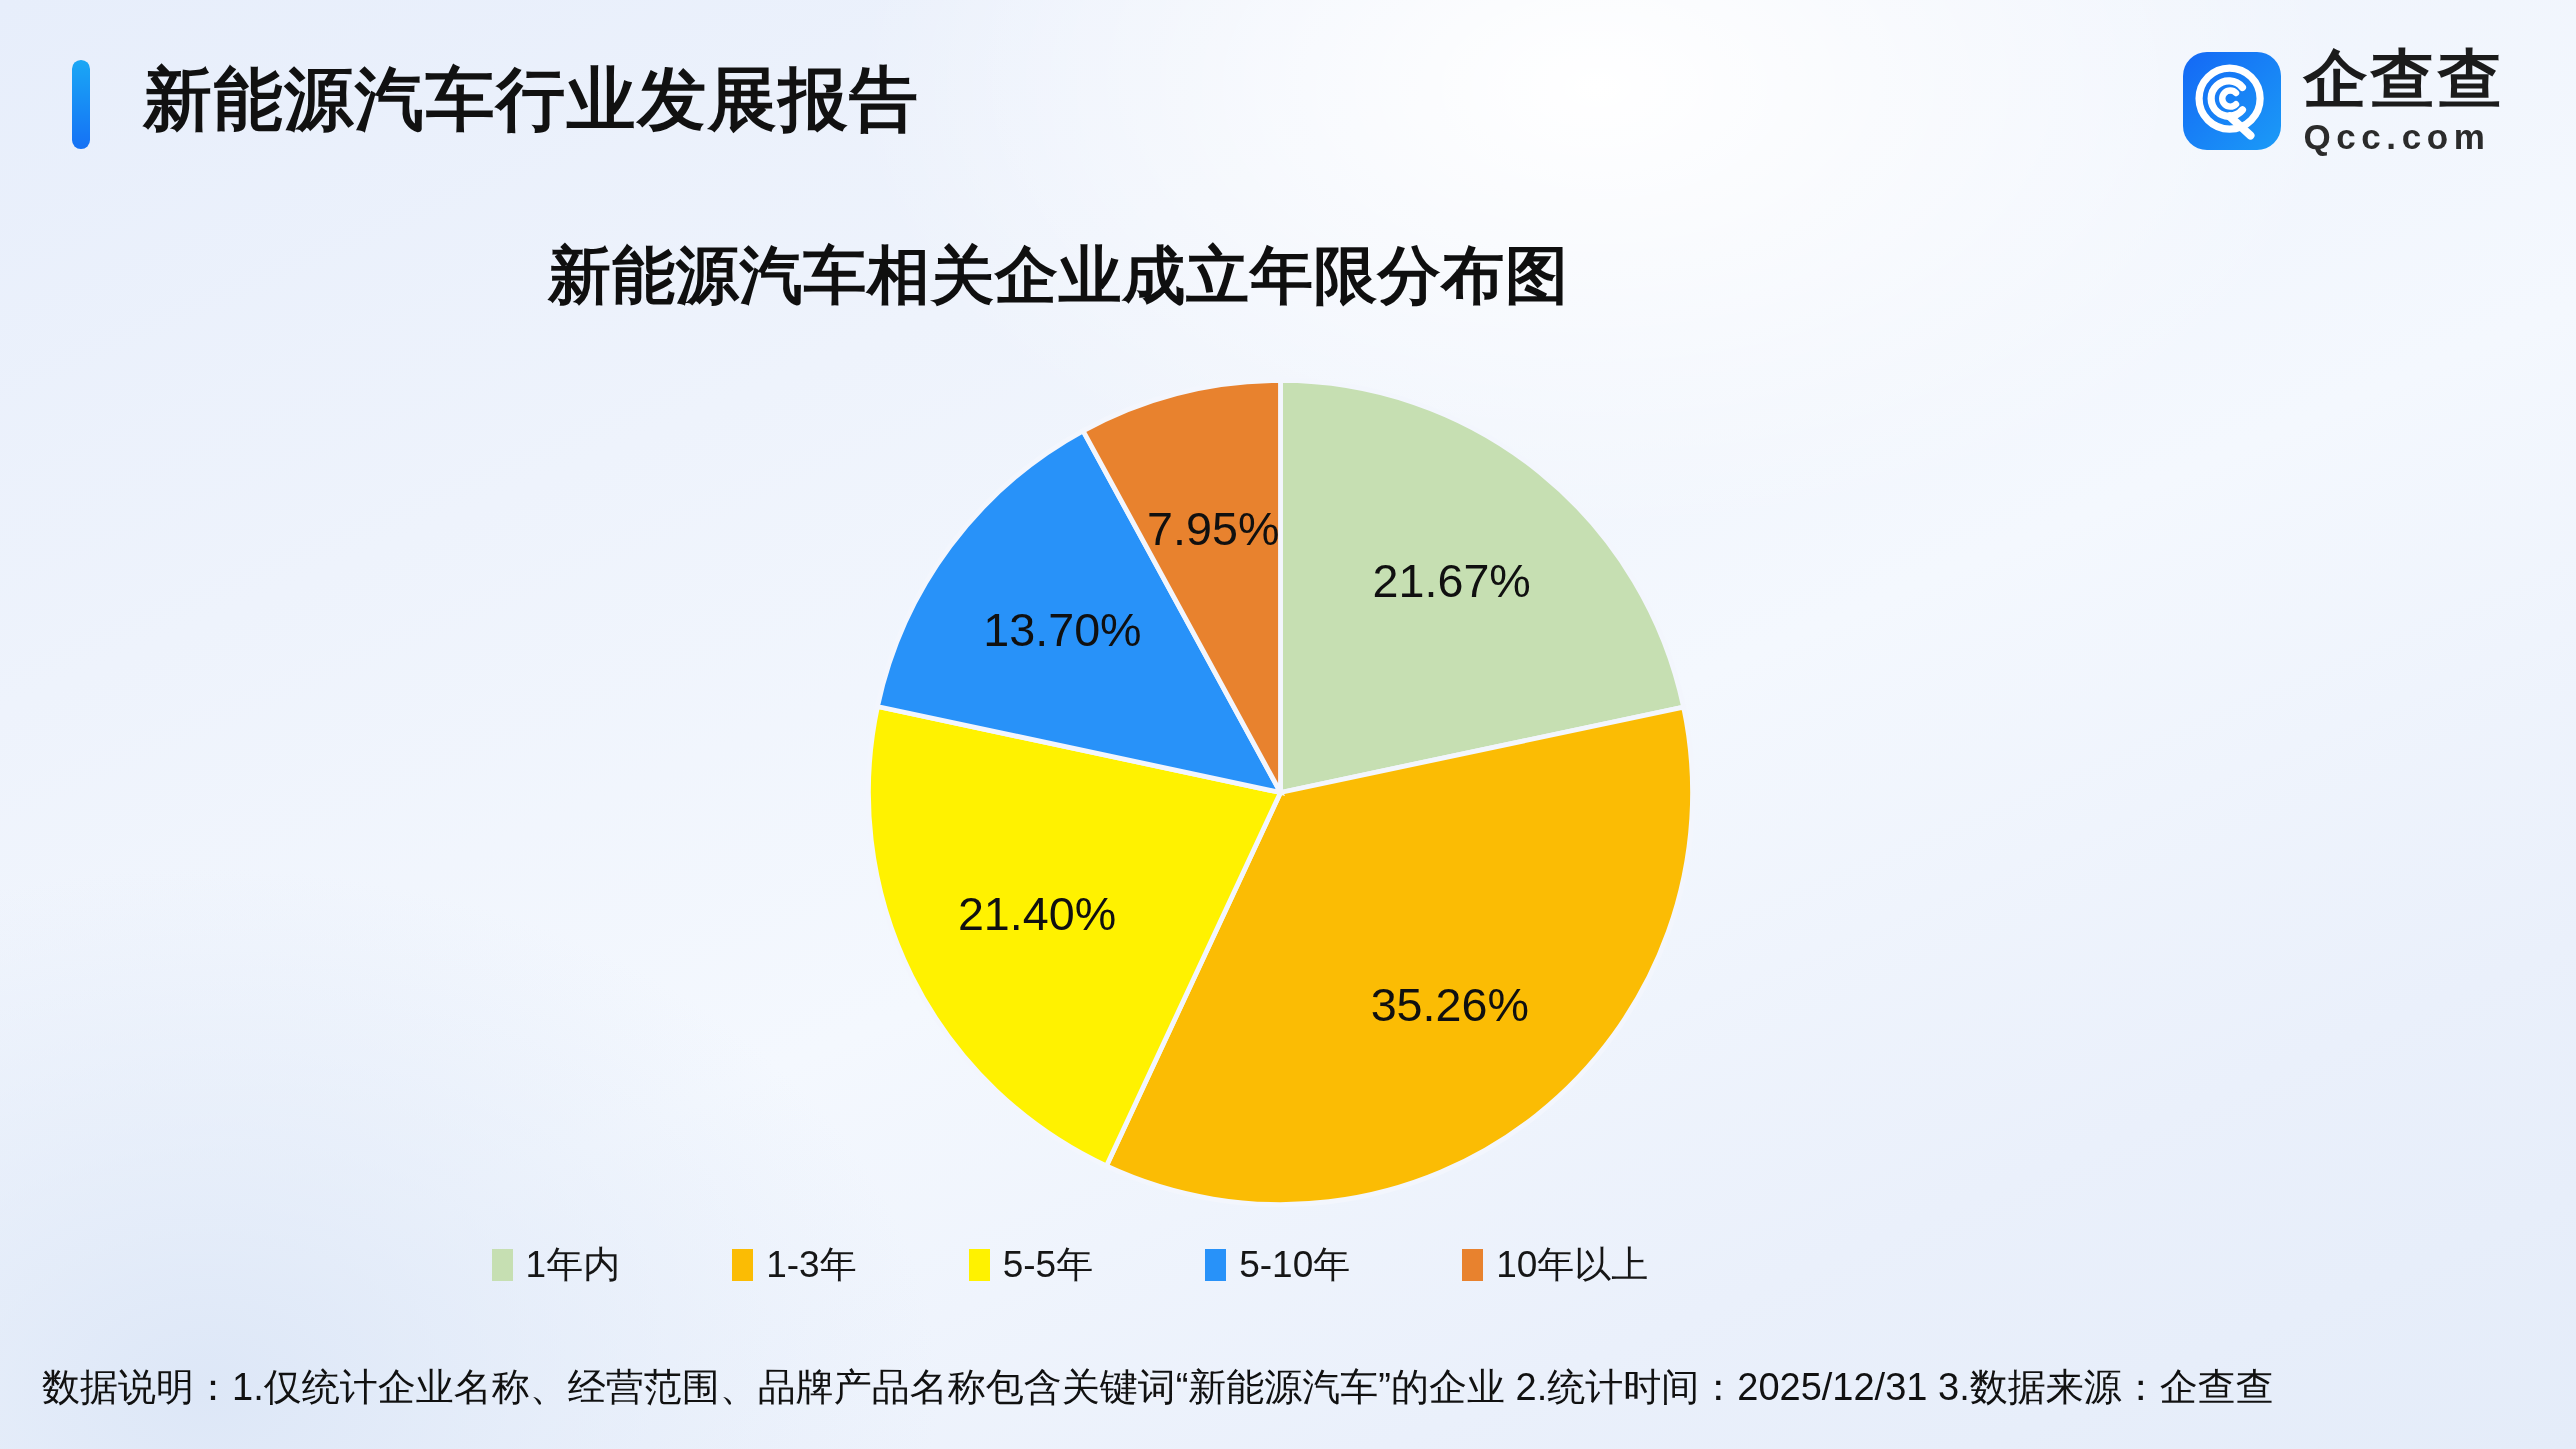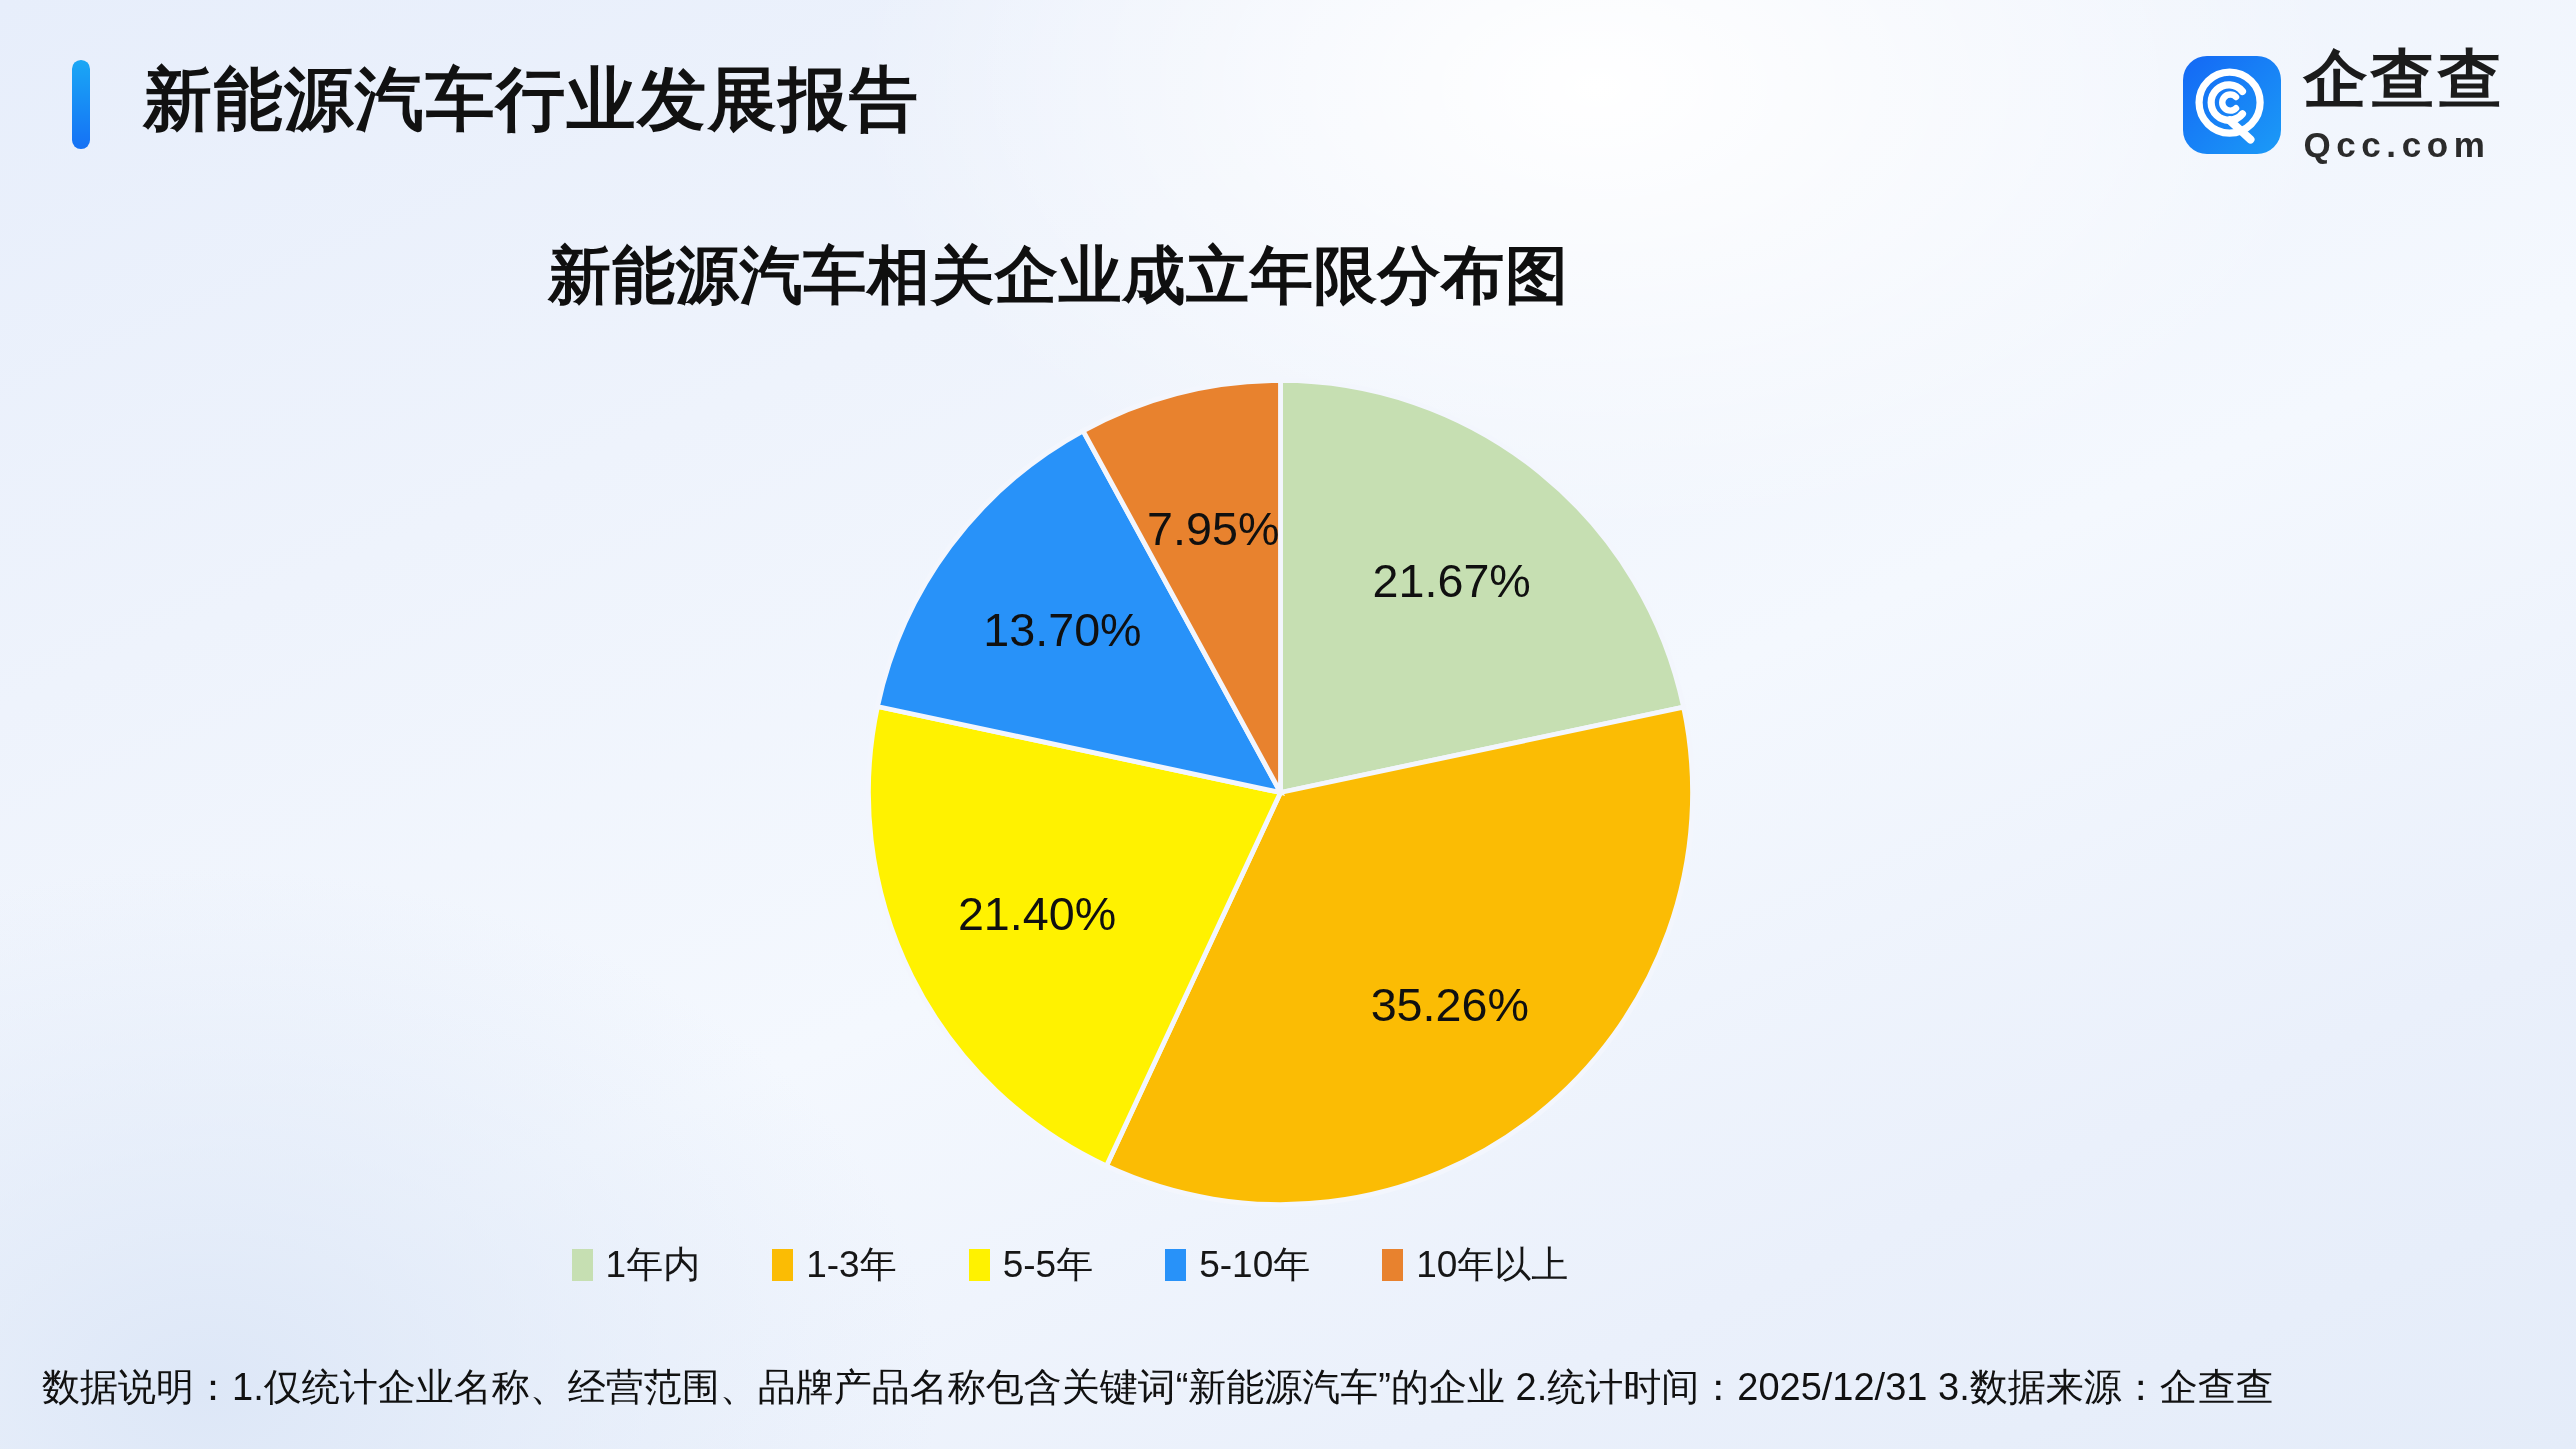--- a/index.html
+++ b/index.html
@@ -78,21 +78,21 @@
     line-height: 1;
   }
   .brand-cn {
     font-size: 64px;
     font-weight: bold;
     color: #1b1b1b;
     letter-spacing: 3.2px;
     white-space: nowrap;
   }
   .brand-en {
-    margin-top: 16px;
+    margin-top: 8px;
     font-size: 35px;
     font-weight: bold;
     color: #2b2b2b;
     letter-spacing: 5.6px;
     white-space: nowrap;
   }
 
   
   .chart-title {
     position: absolute;
@@ -123,21 +123,21 @@
 
   
   .legend {
     position: absolute;
     left: 0;
     top: 1246px;
     width: 2140px;
     display: flex;
     justify-content: center;
     align-items: center;
-    gap: 72px;
+    gap: 112px;
   }
   .legend-item {
     display: flex;
     align-items: center;
     gap: 13px;
   }
   .legend-swatch {
     width: 21px;
     height: 32px;
     flex: none;

